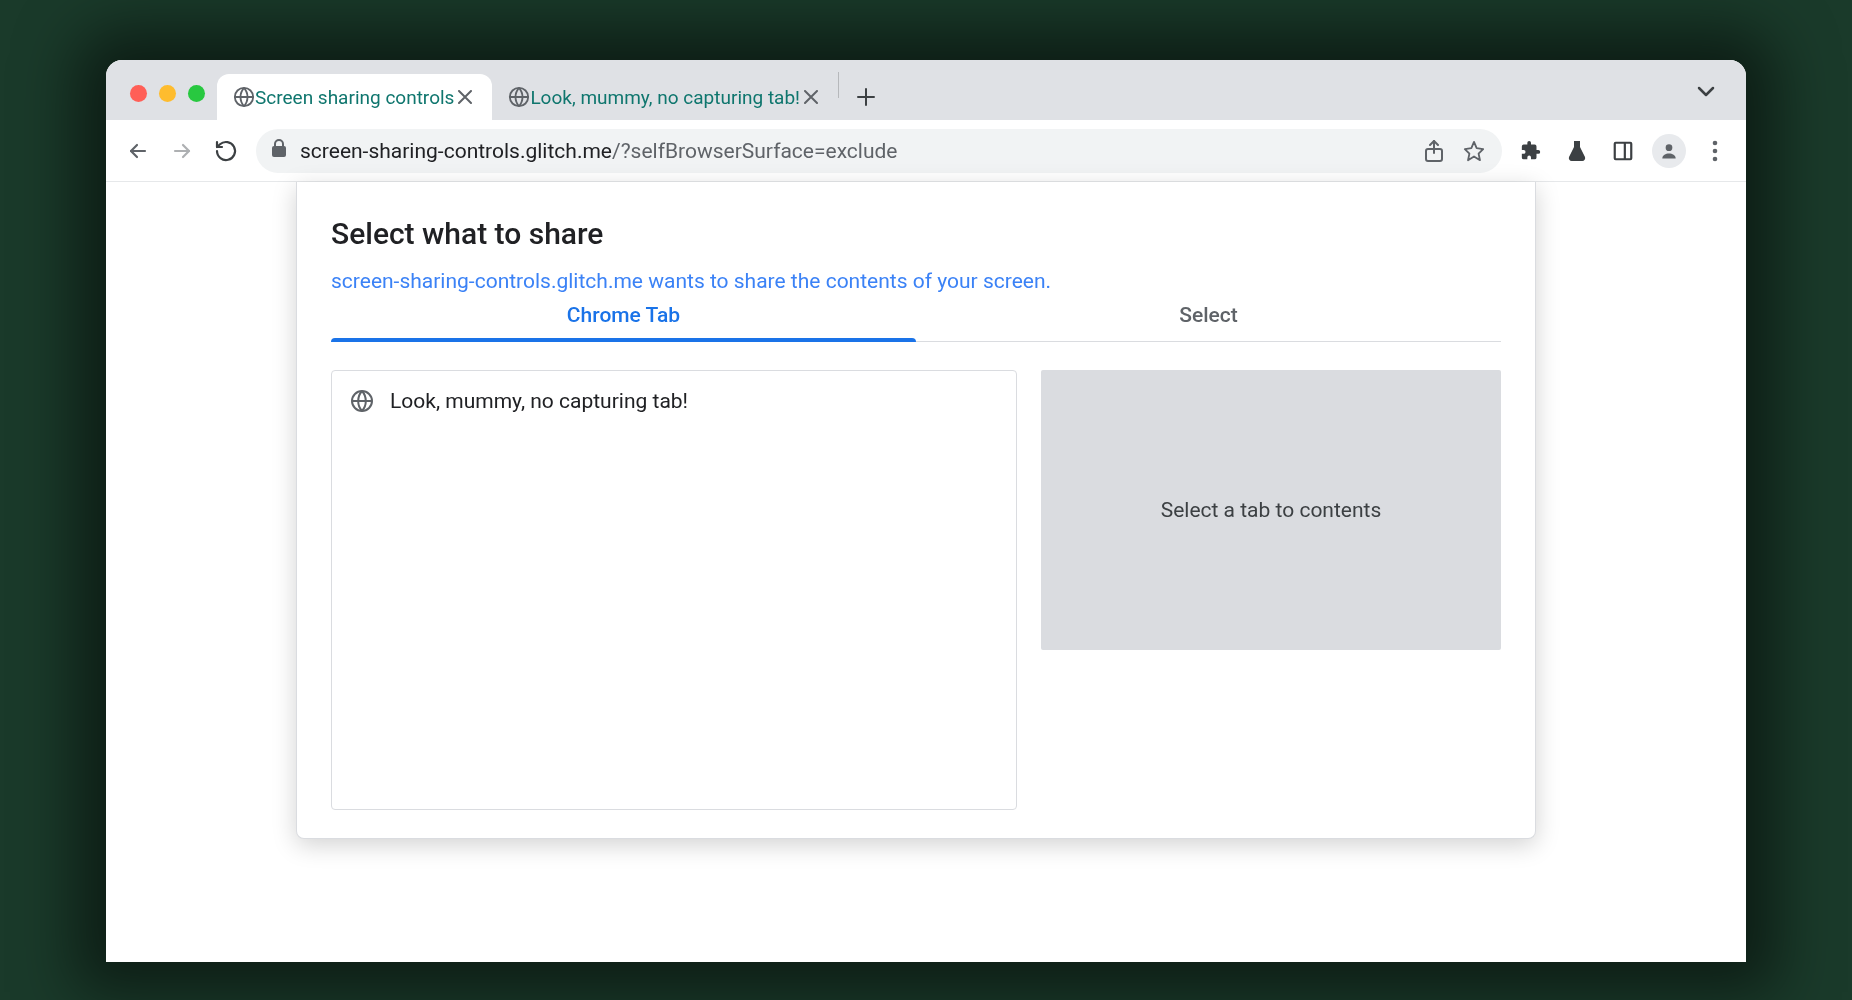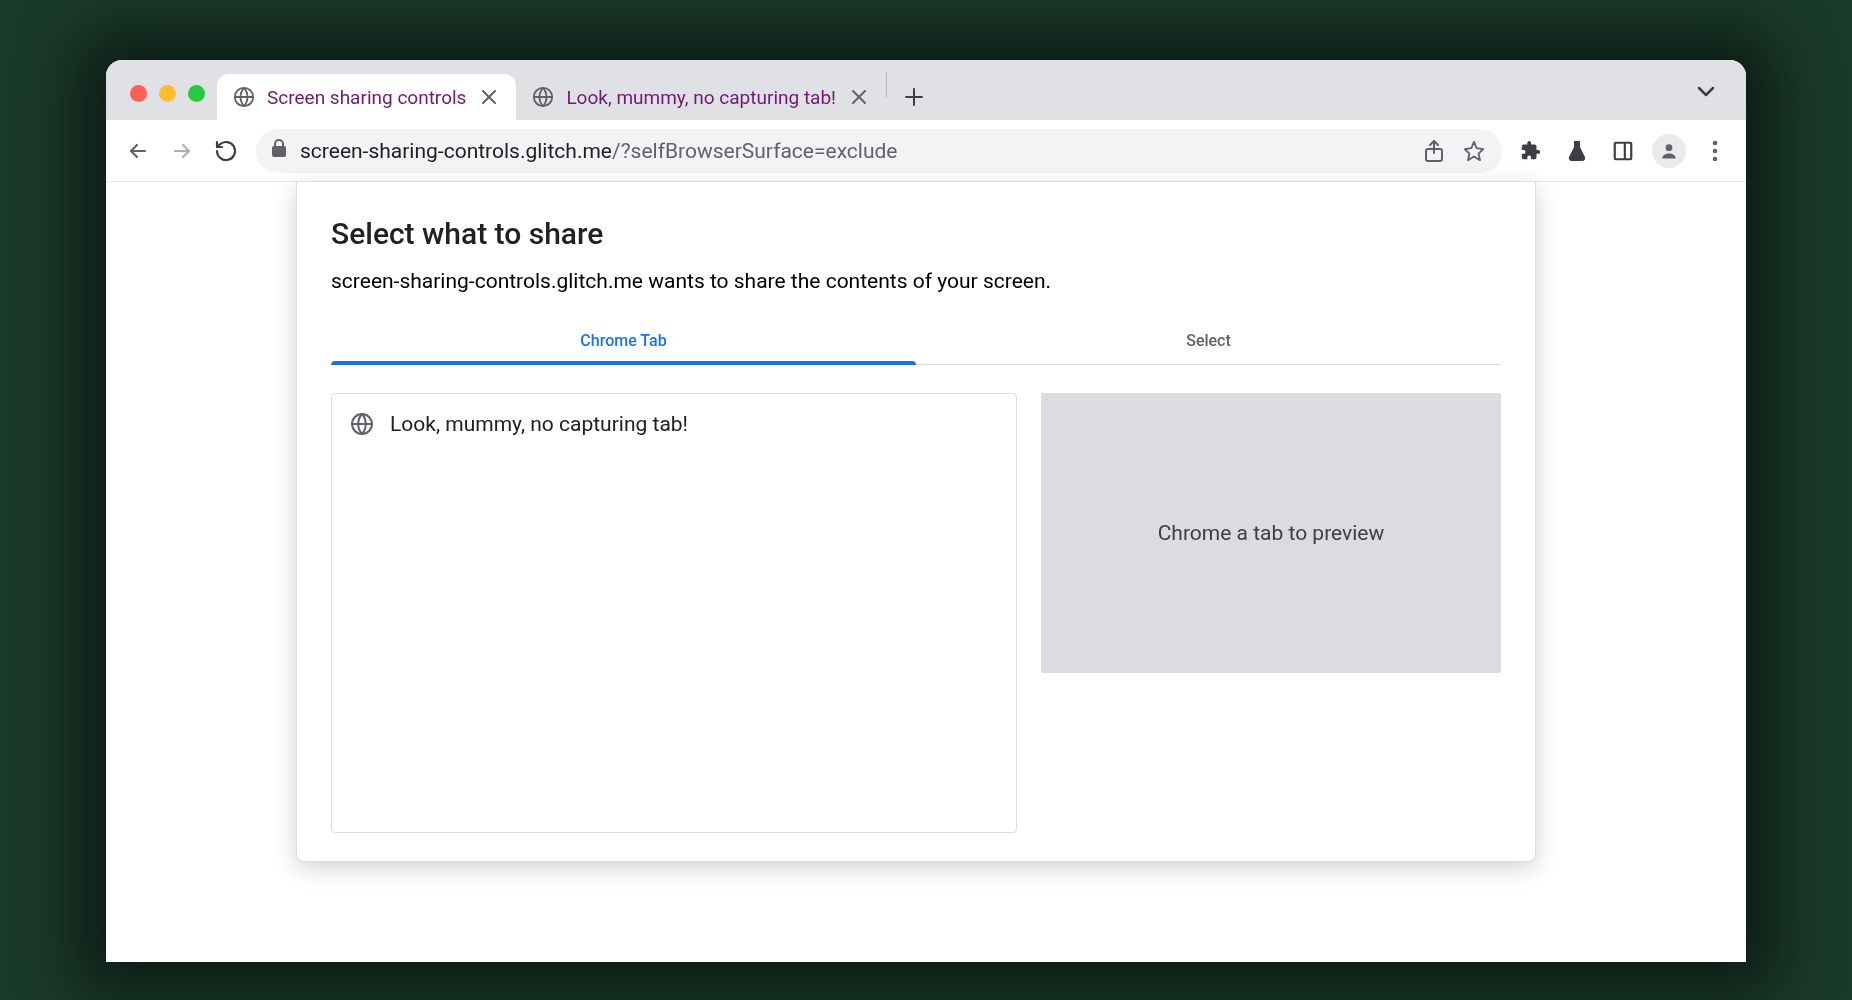--- a/index.html
+++ b/index.html
@@ -40,25 +40,24 @@
   .tl-green { background: #28c840; }
   .tabs {
     display: flex;
     align-items: flex-end;
     flex: 1;
     height: 100%;
   }
   .tab {
     display: flex;
     align-items: center;
-    gap: 12px;
     padding: 0 16px;
     height: 46px;
     font-size: 19px;
-    color: #701a75;
+    color: #0f766e;
     border-radius: 12px 12px 0 0;
     max-width: 480px;
     min-width: 100px;
     position: relative;
     cursor: pointer;
   }
   .tab.active {
     background: #fff;
   }
   .tab .tab-title {
@@ -148,32 +147,31 @@
     padding: 34px 34px 28px 34px;
   }
   .dialog-title {
     font-size: 30px;
     color:#202124;
     font-weight: 500;
     margin-bottom: 18px;
   }
   .dialog-sub {
     font-size: 21px;
-    color:#000000;
-    margin-bottom: 28px;
+    color:#3b82f6;
   }
   .share-tabs {
     display:flex;
     border-bottom: 1px solid #dadce0;
   }
   .share-tab {
     flex:1;
     text-align:center;
     padding: 10px 0 14px 0;
-    font-size: 16px;
+    font-size: 21px;
     color:#5f6368;
     cursor:pointer;
     position:relative;
     font-weight: 500;
   }
   .share-tab.active {
     color:#1a73e8;
   }
   .share-tab.active::after {
     content:"";
@@ -371,19 +369,19 @@
             <span class="globe-icon">
               <svg width="24" height="24" viewBox="0 0 24 24" fill="none" stroke="#5f6368" stroke-width="2">
                   <circle cx="12" cy="12" r="10"></circle>
                   <path d="M2 12h20M12 2a15 15 0 0 1 0 20M12 2a15 15 0 0 0 0 20"></path>
                 </svg>
             </span>
             <span>Look, mummy, no capturing tab!</span>
           </div>
         </div>
         <div class="preview-pane">
-          <div class="preview-box">Chrome a tab to preview</div>
+          <div class="preview-box">Select a tab to contents</div>
         </div>
       </div>
     </div>
   </div>
 
 </div>
 
 </body></html>

